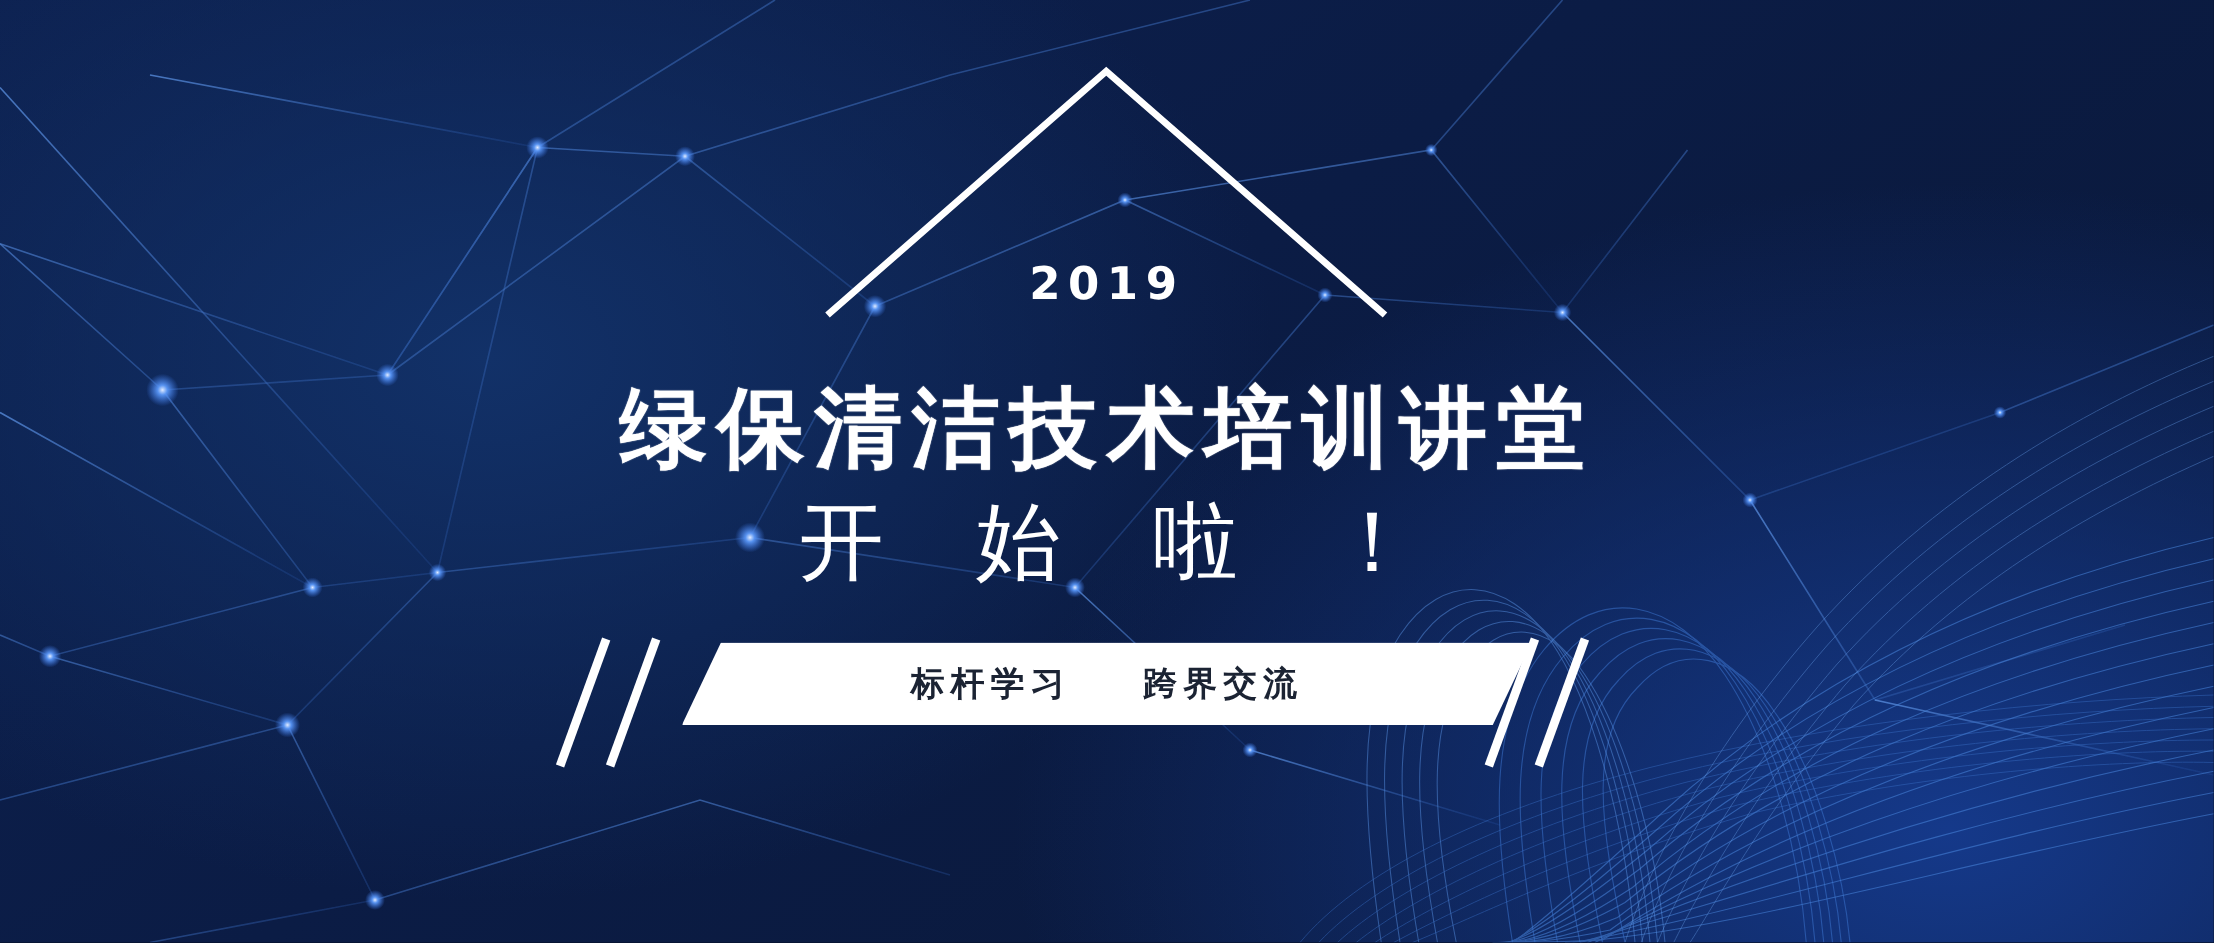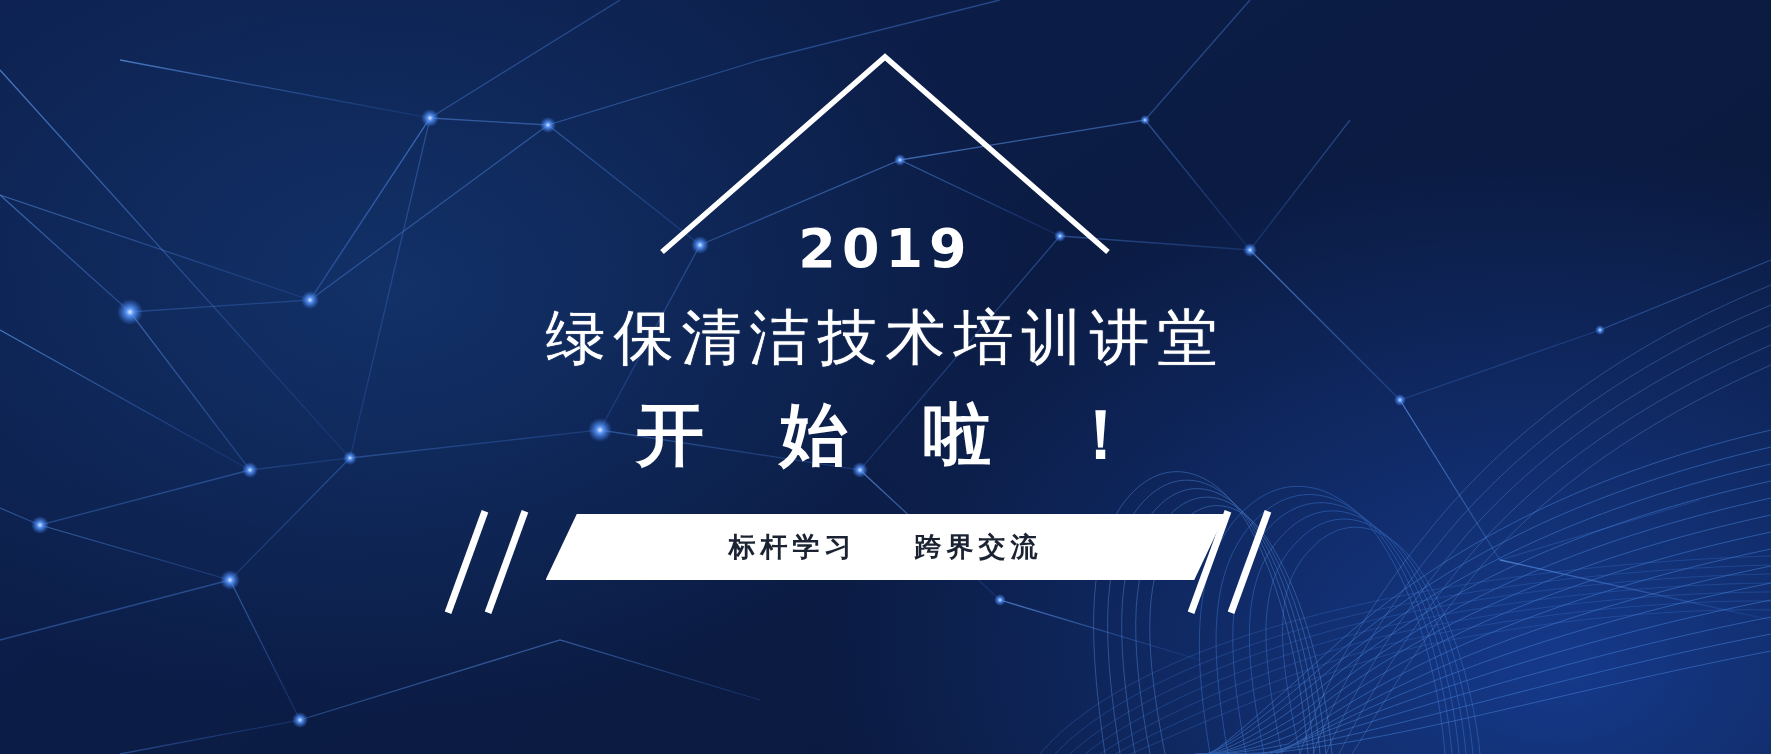--- a/index.html
+++ b/index.html
@@ -23,45 +23,45 @@
   .peak{position:absolute;left:0;top:0;width:100%;height:100%;pointer-events:none;}
 
   
   .content{
     position:absolute;
     left:0; top:0; width:100%; height:100%;
     display:flex;flex-direction:column;align-items:center;
   }
   .year{
     position:absolute;
-    top:222px;left:50%;transform:translateX(-50%);
-    font-size:54px;
+    top:210px;left:50%;transform:translateX(-50%);
+    font-size:36px;
     font-weight:bold;
     color:#ffffff;
     letter-spacing:6px;
     line-height:1;
     font-family:"DejaVu Sans","Liberation Sans",sans-serif;
   }
   .title-main{
     position:absolute;
     top:305px;left:50%;transform:translateX(-50%);
-    font-size:60px;
-    font-weight:normal;
+    font-size:70px;
+    font-weight:bold;
     color:#ffffff;
     letter-spacing:8px;
     white-space:nowrap;
     line-height:1.08;
     text-shadow:0 0 1px #fff;
     font-family:"DejaVu Sans","Liberation Sans",sans-serif;
   }
   .title-sub{
     position:absolute;
     top:398px;left:50%;transform:translateX(-50%);
     font-size:68px;
-    font-weight:bold;
+    font-weight:normal;
     color:#ffffff;
     letter-spacing:26px;
     white-space:nowrap;
     line-height:1.1;
     padding-left:26px;
     font-family:"DejaVu Sans","Liberation Sans",sans-serif;
   }
 
   
   .ribbon-wrap{

